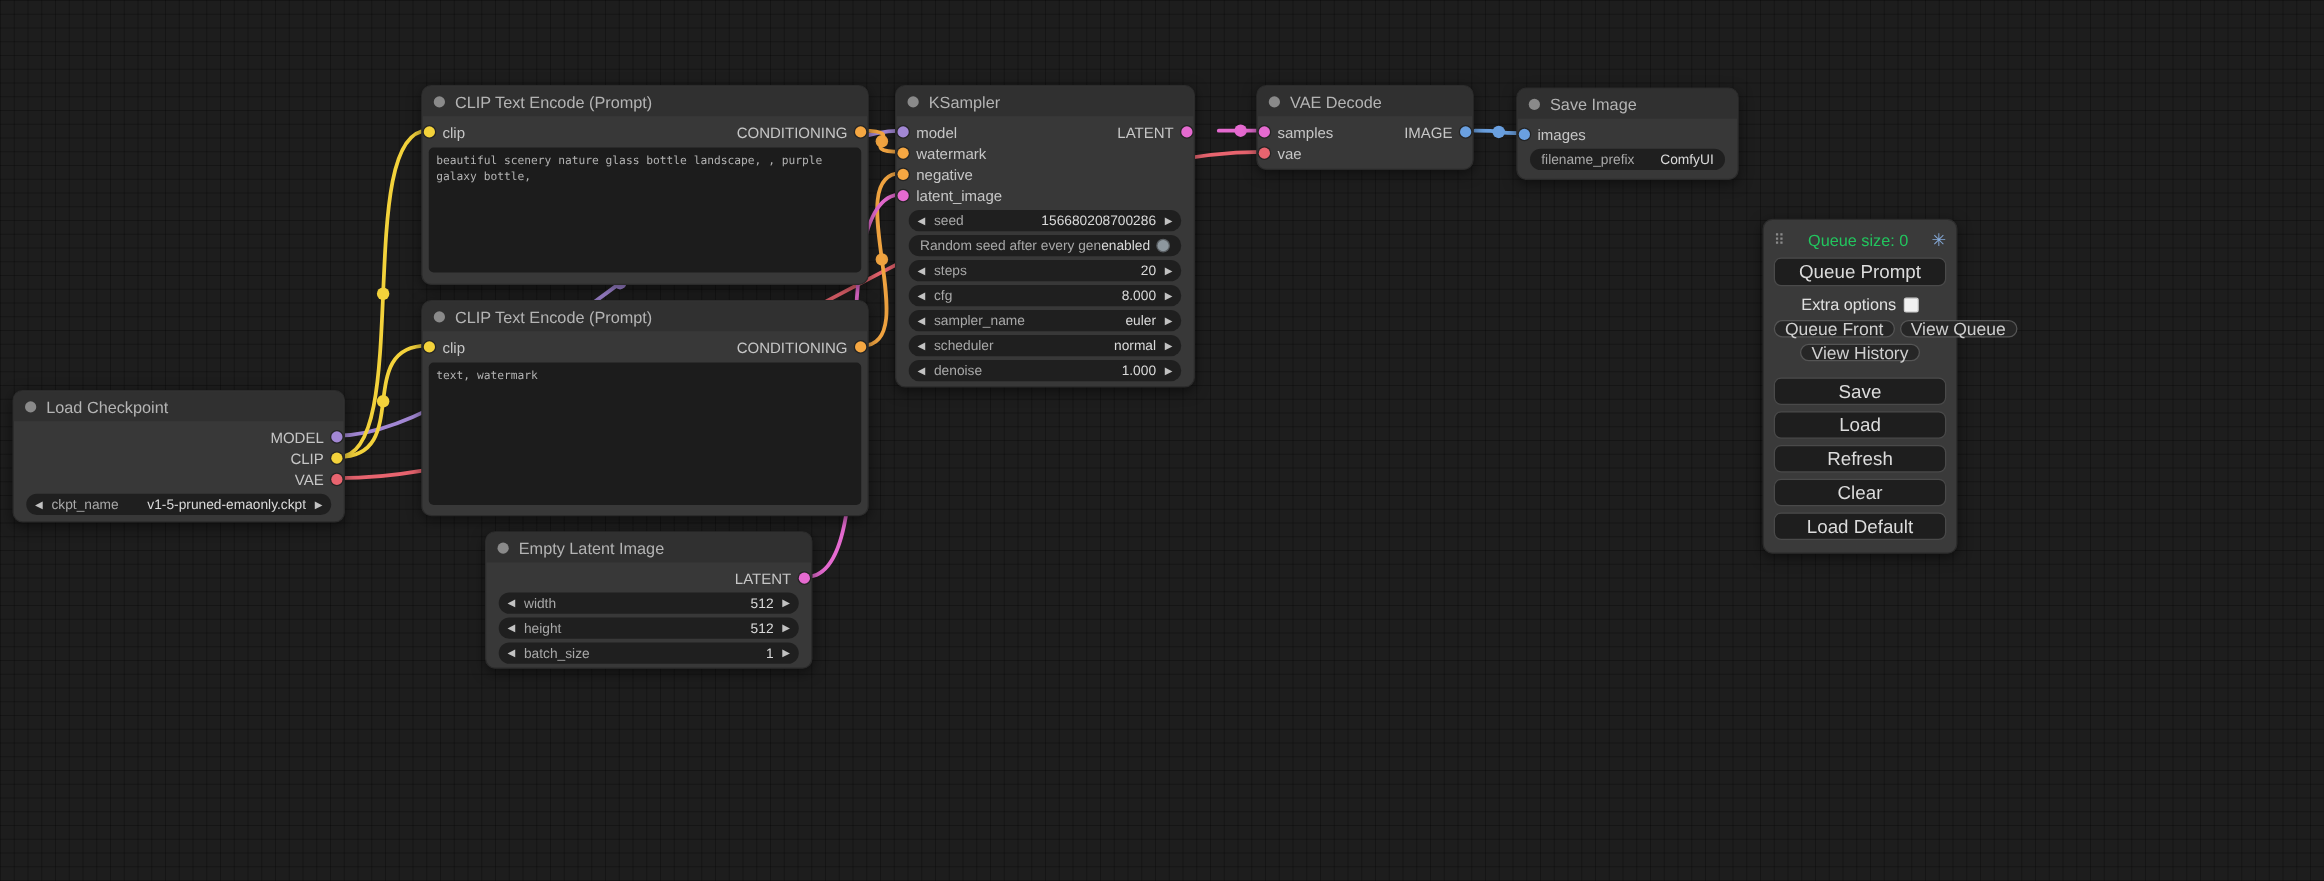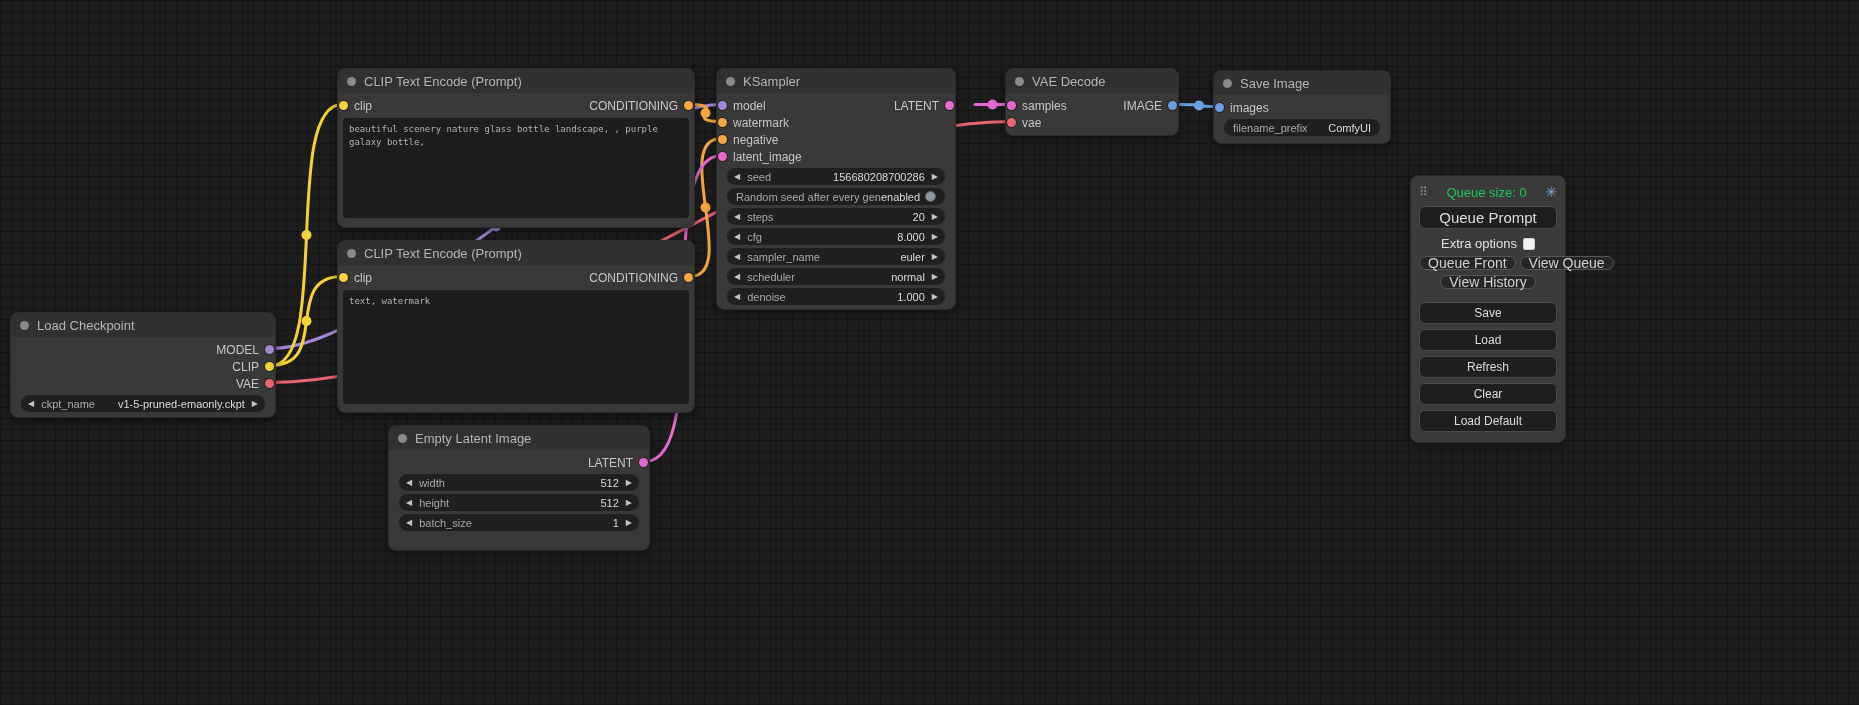--- a/index.html
+++ b/index.html
@@ -73,21 +73,21 @@
     box-shadow:0 3px 10px rgba(0,0,0,.5);
     padding:6px 8px 10px; color:#dcdcdc;
   }
   .qp-header { display:flex; align-items:center; height:20px; margin-bottom:4px; }
   .qp-drag { color:#8a8a8a; font-size:12px; cursor:grab; }
   .qp-size { flex:1; text-align:center; font-size:13px; color:#22c55e; }
   .qp-gear { color:var(--c-gear); font-size:14px; cursor:pointer; }
   .qp-btn {
     display:block; width:100%; height:22px; margin-top:5px;
     background:#1e1e1e; border:1px solid #4a4a4a; border-radius:6px;
-    color:#dcdcdc; font-size:12px; font-family:"Liberation Sans", sans-serif; cursor:pointer;
+    color:#dcdcdc; font-size:15px; font-family:"Liberation Sans", sans-serif; cursor:pointer;
   }
   .qp-btn.qp-big { height:23px; font-size:15px; margin-top:0; }
   .qp-extra { display:flex; align-items:center; justify-content:center; gap:6px; margin-top:7px; font-size:13px; color:#e0e0e0; }
   .qp-checkbox { width:12px; height:12px; background:#f2f2f2; border-radius:2px; border:1px solid #cfcfcf; cursor:pointer; }
   .qp-row { display:flex; gap:4px; margin-top:5px; justify-content:space-between; }
   .qp-row.center { justify-content:center; }
   .qp-pill {
     background:#262626; border:1px solid #555; border-radius:8px;
     color:#cfcfcf; font-size:14px; height:14px; line-height:11px; padding:0 8px;
     font-family:"Liberation Sans", sans-serif; cursor:pointer; white-space:nowrap;
@@ -184,21 +184,21 @@
       </div>
       <div class="out-group">
         <span>CONDITIONING</span>
         <span class="slot-dot c-conditioning"></span>
       </div>
     </div>
     <div class="prompt" style="height:114px;">text, watermark</div>
   </div>
 </div>
 
-<div class="node" style="left:388px;top:425px;width:262px;height:126px;">
+<div class="node" style="left:388px;top:425px;width:262px;height:110px;">
   <div class="node-title">
     <span class="title-dot"></span>
     <span>Empty Latent Image</span>
   </div>
   <div class="node-body">
     <div class="slot-row">
       <div class="out-group">
         <span>LATENT</span>
         <span class="slot-dot c-latent"></span>
       </div>

